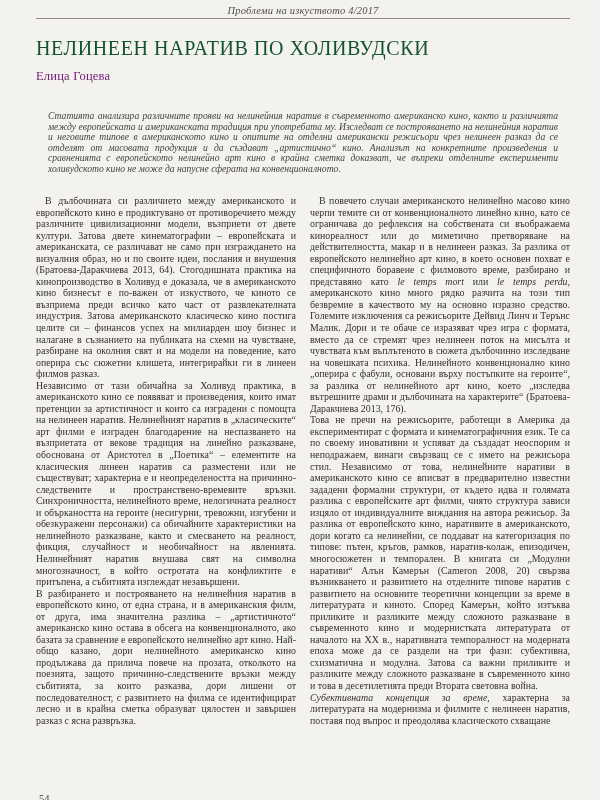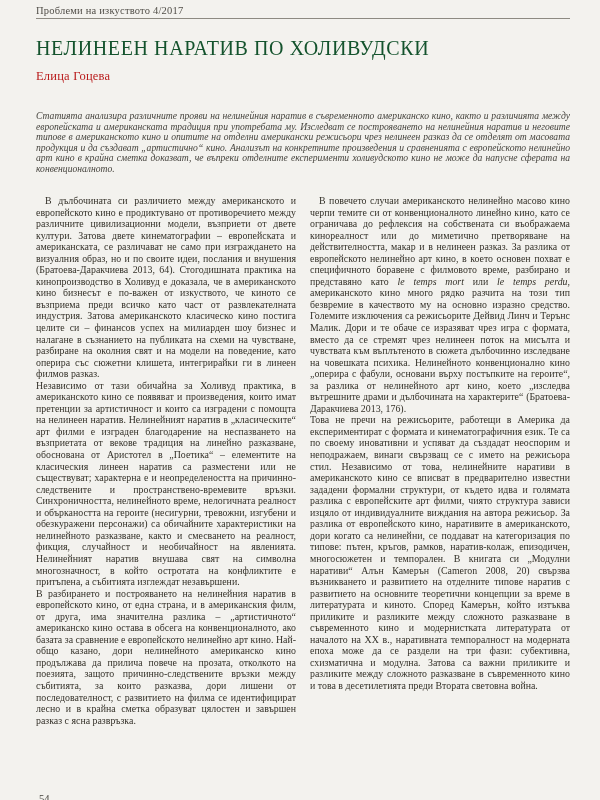--- a/index.html
+++ b/index.html
@@ -12,52 +12,54 @@
     position:relative;
     width:600px;height:800px;
     margin:0 auto;
     background:#f3f2ee;
     color:#33312d;
     box-sizing:border-box;
     padding:4px 30px 0 36px;
     overflow:hidden;
   }
   .journal-line{
+    font-style:italic;
     font-size:10.5px;
     color:#514e48;
     padding-top:1px;
     letter-spacing:.2px;
+    text-align:center;
   }
   .header-rule{
     border:none;
     border-top:1px solid #8d8a82;
     margin:2px 0 0 0;
   }
   .article-title{
     margin:18px 0 0 0;
     font-size:20px;
     font-weight:400;
     letter-spacing:.6px;
     color:#14532d;
   }
   .author{
     margin-top:9px;
     font-size:12.5px;
-    color:#b91c1c;
+    color:#701a75;
     letter-spacing:.2px;
   }
   .abstract{
     margin-top:27px;
     font-style:italic;
     font-size:9.6px;
     line-height:10.5px;
     color:#45433d;
     text-align:justify;
   }
-  .abstract p{margin:0;}
+  .abstract p{margin:12px;}
   .columns{
     display:flex;
     gap:14px;
     margin-top:21px;
   }
   .col{
     flex:1 1 0;
     font-size:9.9px;
     line-height:11.55px;
     text-align:justify;
@@ -96,19 +98,20 @@
 
     <div class="col">
       <p class="indent">В дълбочината си различието между американското и европейското кино е продиктувано от противоречието между различните цивилизационни модели, възприети от двете култури. Затова двете кинематографии – европейската и американската, се различават не само при изграждането на визуалния образ, но и по своите идеи, послания и внушения (Братоева-Даракчиева 2013, 64). Стогодишната практика на кинопроизводство в Холивуд е доказала, че в американското кино бизнесът е по-важен от изкуството, че киното се възприема преди всичко като част от развлекателната индустрия. Затова американското класическо кино постига целите си – финансов успех на милиарден шоу бизнес и налагане в съзнанието на публиката на схеми на чувстване, разбиране на околния свят и на модели на поведение, като оперира със сюжетни клишета, интегрирайки ги в линеен филмов разказ.</p>
       <p>Независимо от тази обичайна за Холивуд практика, в американското кино се появяват и произведения, които имат претенции за артистичност и които са изградени с помощта на нелинеен наратив. Нелинейният наратив в „класическите“ арт филми е изграден благодарение на неспазването на възприетата от векове традиция на линейно разказване, обоснована от Аристотел в „Поетика“ – елементите на класическия линеен наратив са разместени или не съществуват; характерна е и неопределеността на причинно-следствените и пространствено-времевите връзки. Синхроничността, нелинейното време, нелогичната реалност и объркаността на героите (несигурни, тревожни, изгубени и обезкуражени персонажи) са обичайните характеристики на нелинейното разказване, както и смесването на реалност, фикция, случайност и необичайност на явленията. Нелинейният наратив внушава свят на символна многозначност, в който остротата на конфликтите е притъпена, а събитията изглеждат незавършени.</p>
       <p>В разбирането и построяването на нелинейния наратив в европейското кино, от една страна, и в американския филм, от друга, има значителна разлика – „артистичното“ американско кино остава в обсега на конвенционалното, ако базата за сравнение е европейското нелинейно арт кино. Най-общо казано, дори нелинейното американско кино продължава да прилича повече на прозата, отколкото на поезията, защото причинно-следствените връзки между събитията, за които разказва, дори лишени от последователност, с развитието на филма се идентифицират лесно и в крайна сметка образуват цялостен и завършен разказ с ясна развръзка.</p>
     </div>
 
     <div class="col">
       <p class="indent"><span>В повечето случаи американското нелинейно масово кино черпи темите си от конвенционалното линейно кино, като се ограничава до рефлексия на собствената си въображаема кинореалност или до миметично претворяване на действителността, макар и в нелинеен разказ. За разлика от европейското нелинейно арт кино, в което основен похват е специфичното боравене с филмовото време, разбирано и представяно като </span><i>le temps mort</i><span> или </span><i>le temps perdu</i><span>, американското кино много рядко разчита на този тип безвремие в качеството му на основно изразно средство. Големите изключения са режисьорите Дейвид Линч и Терънс Малик. Дори и те обаче се изразяват чрез игра с формата, вместо да се стремят чрез нелинеен поток на мисълта и чувствата към въплътеното в сюжета дълбочинно изследване на човешката психика. Нелинейното конвенционално кино „оперира с фабули, основани върху постъпките на героите“, за разлика от нелинейното арт кино, което „изследва вътрешните драми и дълбочината на характерите“ (Братоева-Даракчиева 2013, 176).</span></p>
       <p>Това не пречи на режисьорите, работещи в Америка да експериментират с формата и кинематографичния език. Те са по своему иновативни и успяват да създадат неоспорим и неподражаем, винаги свързващ се с името на режисьора стил. Независимо от това, нелинейните наративи в американското кино се вписват в предварително известни зададени формални структури, от където идва и голямата разлика с европейските арт филми, чиято структура зависи изцяло от индивидуалните виждания на автора режисьор. За разлика от европейското кино, наративите в американското, дори когато са нелинейни, се поддават на категоризация по типове: пътен, кръгов, рамков, наратив-колаж, епизодичен, многосюжетен и темпорален. В книгата си „Модулни наративи“ Алън Камерън (Cameron 2008, 20) свързва възникването и развитието на отделните типове наратив с развитието на основните теоретични концепции за време в литературата и киното. Според Камерън, който изтъква приликите и разликите между сложното разказване в съвременното кино и модернистката литературата от началото на ХХ в., наративната темпоралност на модерната епоха може да се раздели на три фази: субективна, схизматична и модулна. Затова са важни приликите и разликите между сложното разказване в съвременното кино и това в десетилетията преди Втората световна война.</p>
+      <p><i>Субективната концепция за време</i><span>, характерна за литературата на модернизма и филмите с нелинеен наратив, поставя под въпрос и преодолява класическото схващане</span></p>
     </div>
 
   </section>
 
   <div class="page-number">54</div>
 
 </div>
 
 </body></html>

